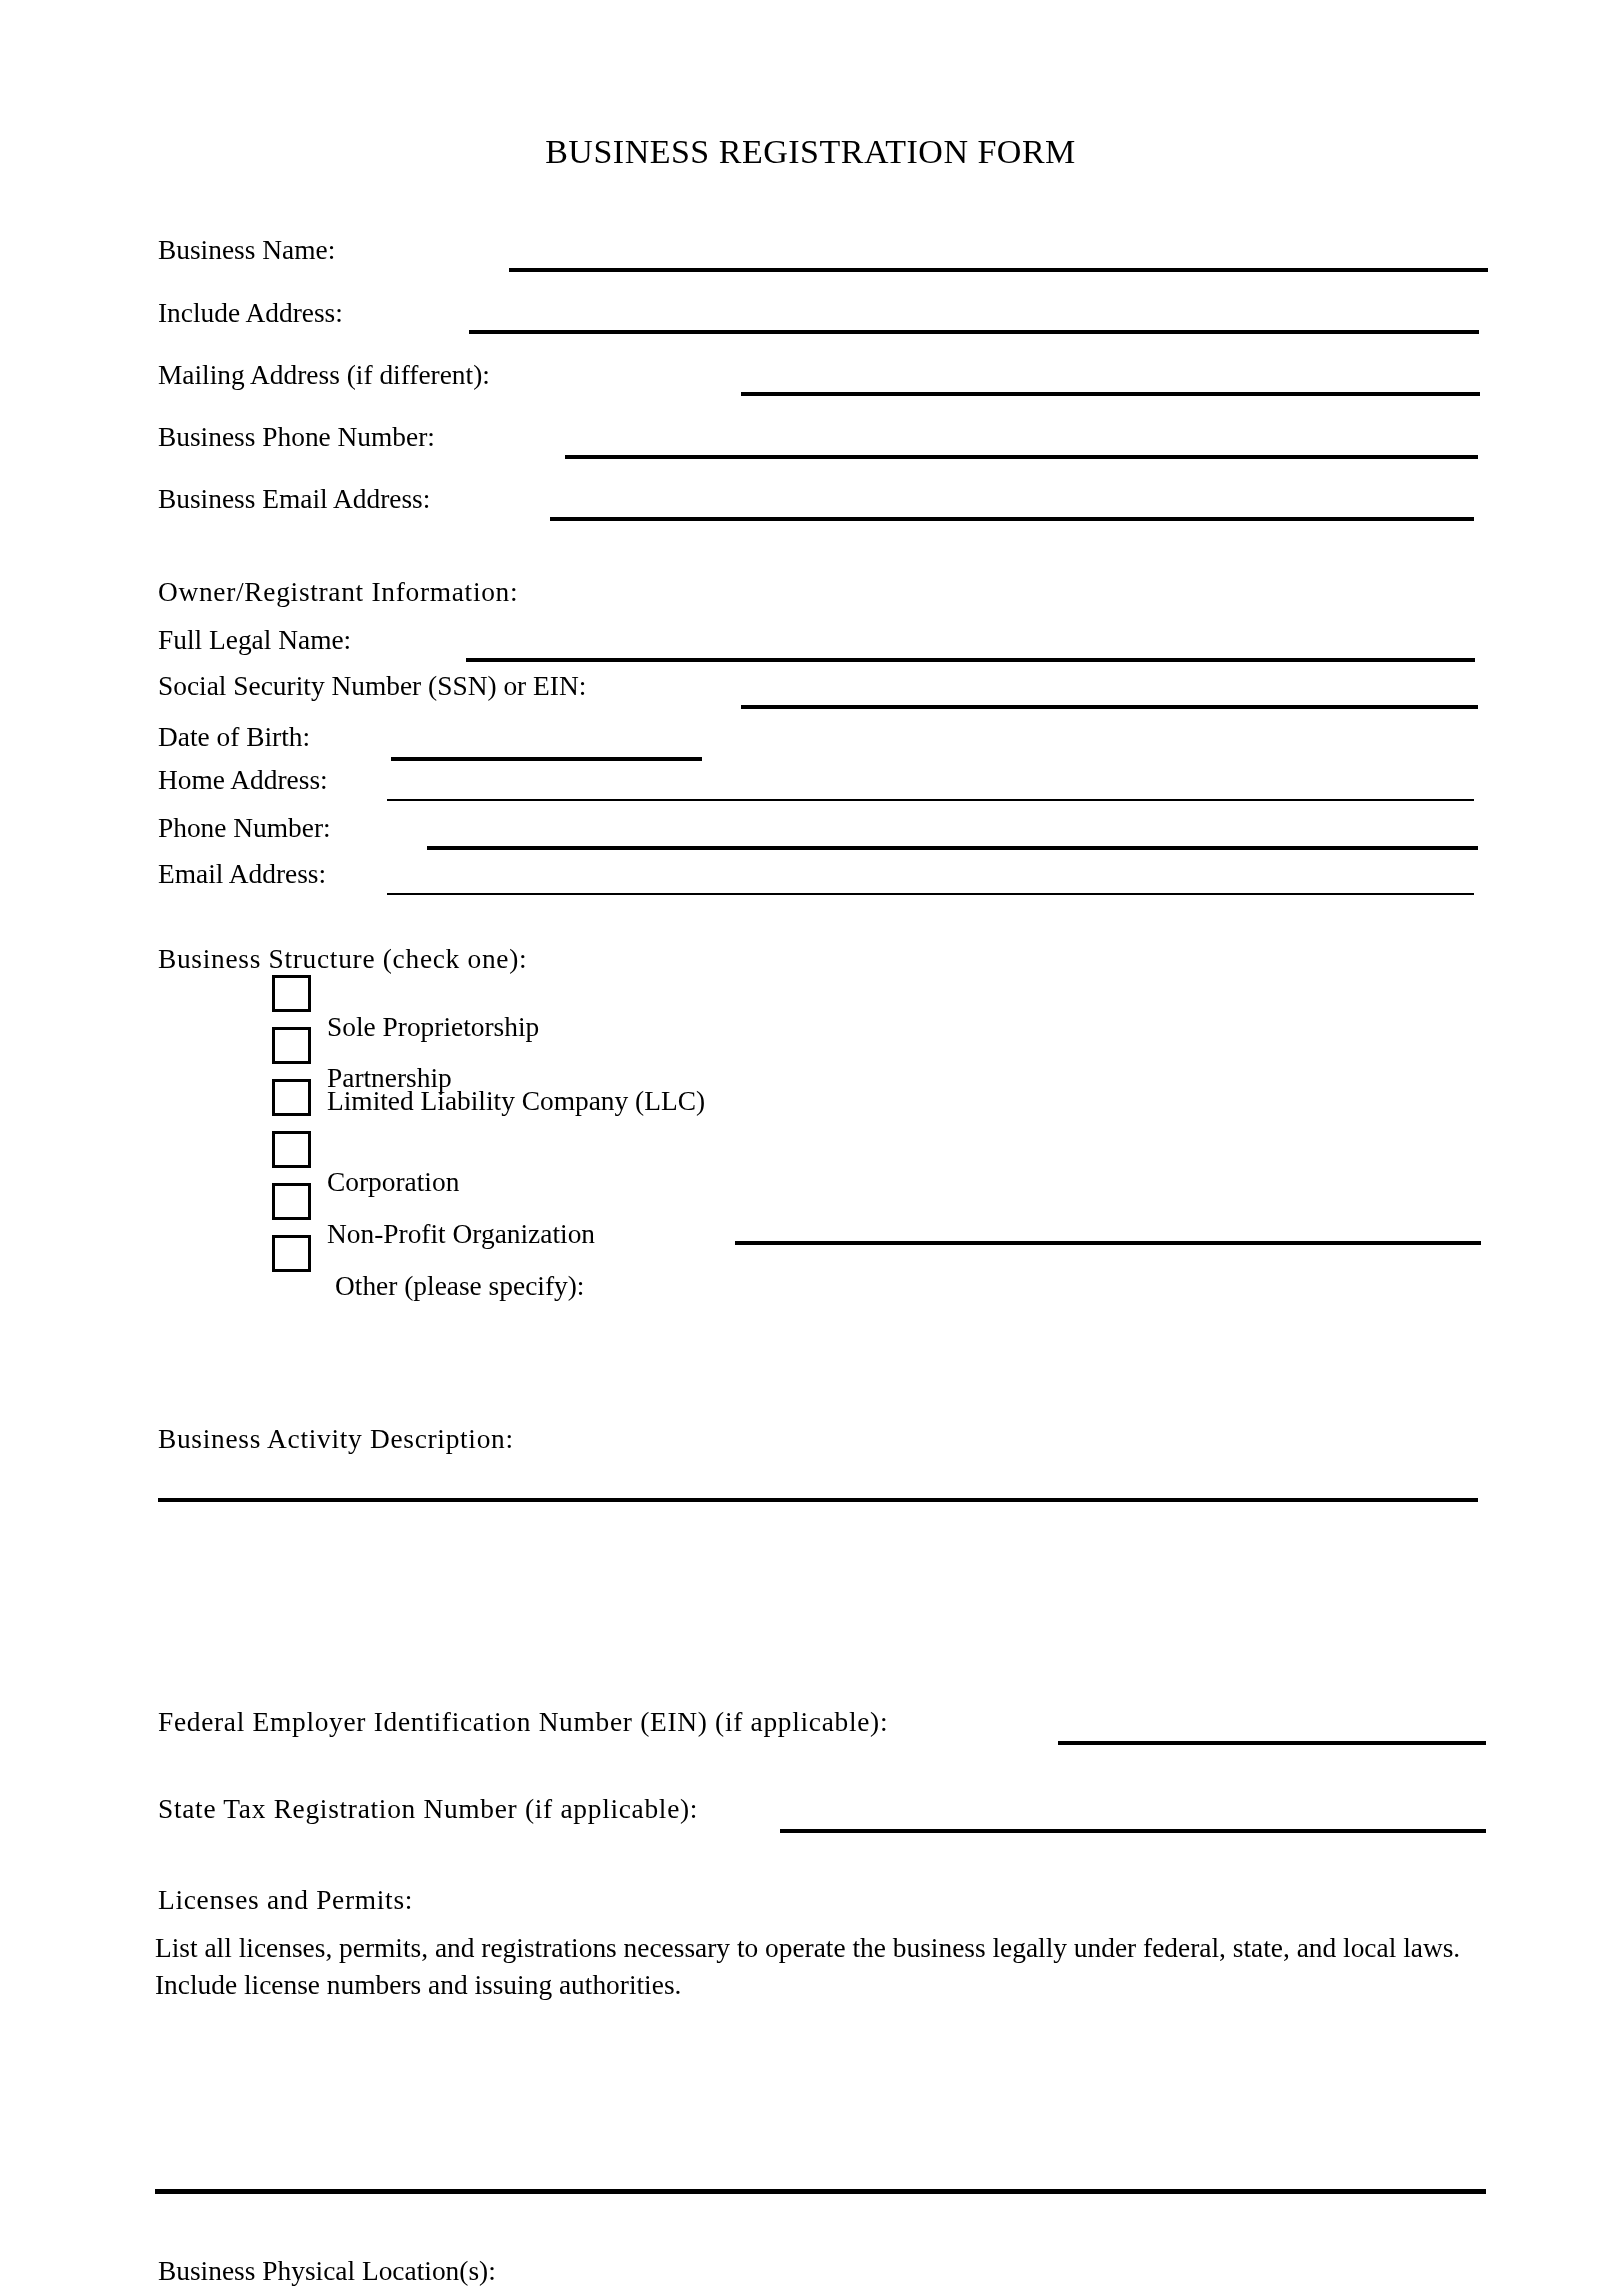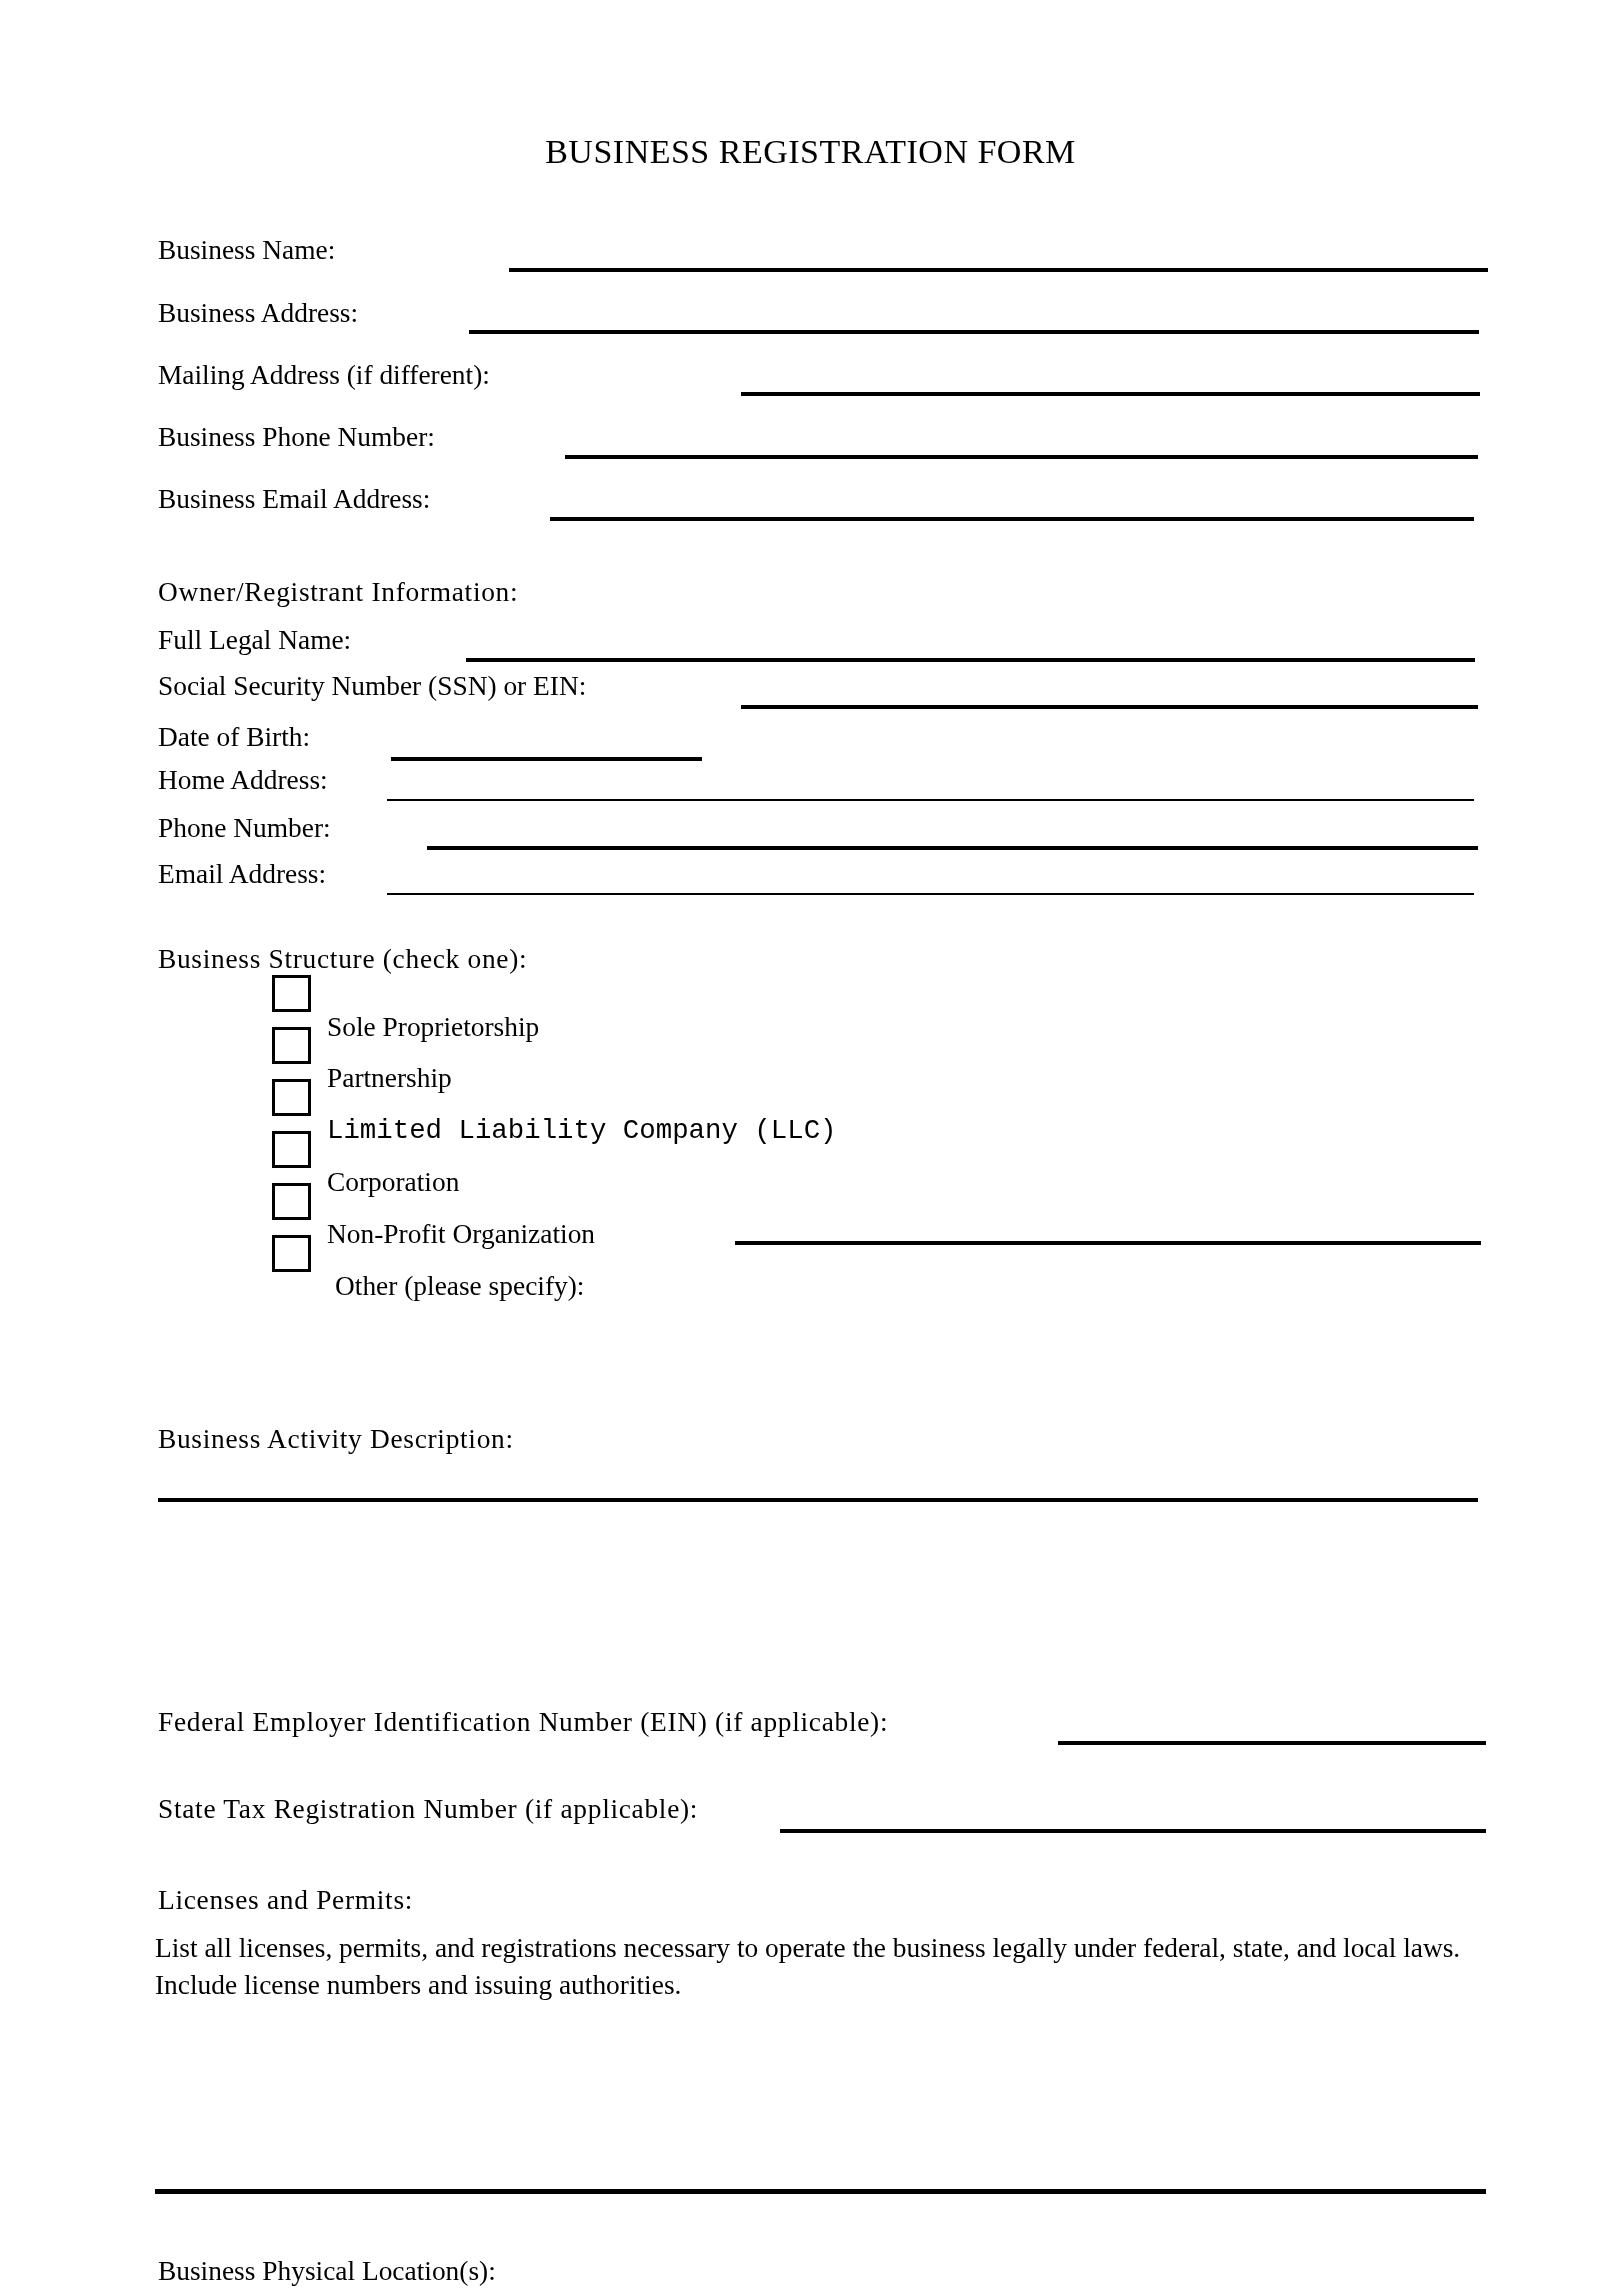--- a/index.html
+++ b/index.html
@@ -46,21 +46,21 @@
 </head>
 <body>
 
 <div class="page">
 
   <div class="title">BUSINESS REGISTRATION FORM</div>
 
   <div class="lbl" style="left:158px; top:235px;text-align:right;">Business Name:</div>
   <div class="fill-line" style="left:509px; top:268px; width:979px;"></div>
 
-  <div class="lbl" style="left:158px; top:298px;">Business Address:</div>
+  <div class="lbl" style="left:158px; top:298px;">Include Address:</div>
   <div class="fill-line" style="left:469px; top:330px; width:1010px;"></div>
 
   <div class="lbl" style="left:158px; top:360px;">Mailing Address (if different):</div>
   <div class="fill-line" style="left:741px; top:392px; width:739px;"></div>
 
   <div class="lbl" style="left:158px; top:422px;">Business Phone Number:</div>
   <div class="fill-line" style="left:565px; top:455px; width:913px;"></div>
 
   <div class="lbl" style="left:158px; top:484px;">Business Email Address:</div>
   <div class="fill-line" style="left:550px; top:517px; width:924px;"></div>
@@ -89,21 +89,21 @@
 
   <div class="box" style="top:975px;"></div>
   <div class="box" style="top:1027px;"></div>
   <div class="box" style="top:1079px;"></div>
   <div class="box" style="top:1131px;"></div>
   <div class="box" style="top:1183px;"></div>
   <div class="box" style="top:1235px;"></div>
 
   <div class="lbl" style="left:327px; top:1012px;">Sole Proprietorship</div>
   <div class="lbl" style="left:327px; top:1063px;">Partnership</div>
-  <div class="lbl" style="left:327px; top:1115px;font-family:Liberation Mono, monospace;">Limited Liability Company (LLC)</div>
+  <div class="lbl" style="left:327px; top:1086px;">Limited Liability Company (LLC)</div>
   <div class="lbl" style="left:327px; top:1167px;">Corporation</div>
   <div class="lbl" style="left:327px; top:1219px;">Non-Profit Organization</div>
   <div class="lbl" style="left:327px; top:1271px;margin-left:8px;">Other (please specify):</div>
 
   <div class="fill-line" style="left:735px; top:1241px; width:746px;"></div>
 
   <div class="lbl tracked" style="left:158px; top:1424px;">Business Activity Description:</div>
   <div class="fill-line" style="left:158px; top:1498px; width:1320px;"></div>
 
   <div class="lbl tracked" style="left:158px; top:1707px;">Federal Employer Identification Number (EIN) (if applicable):</div>

